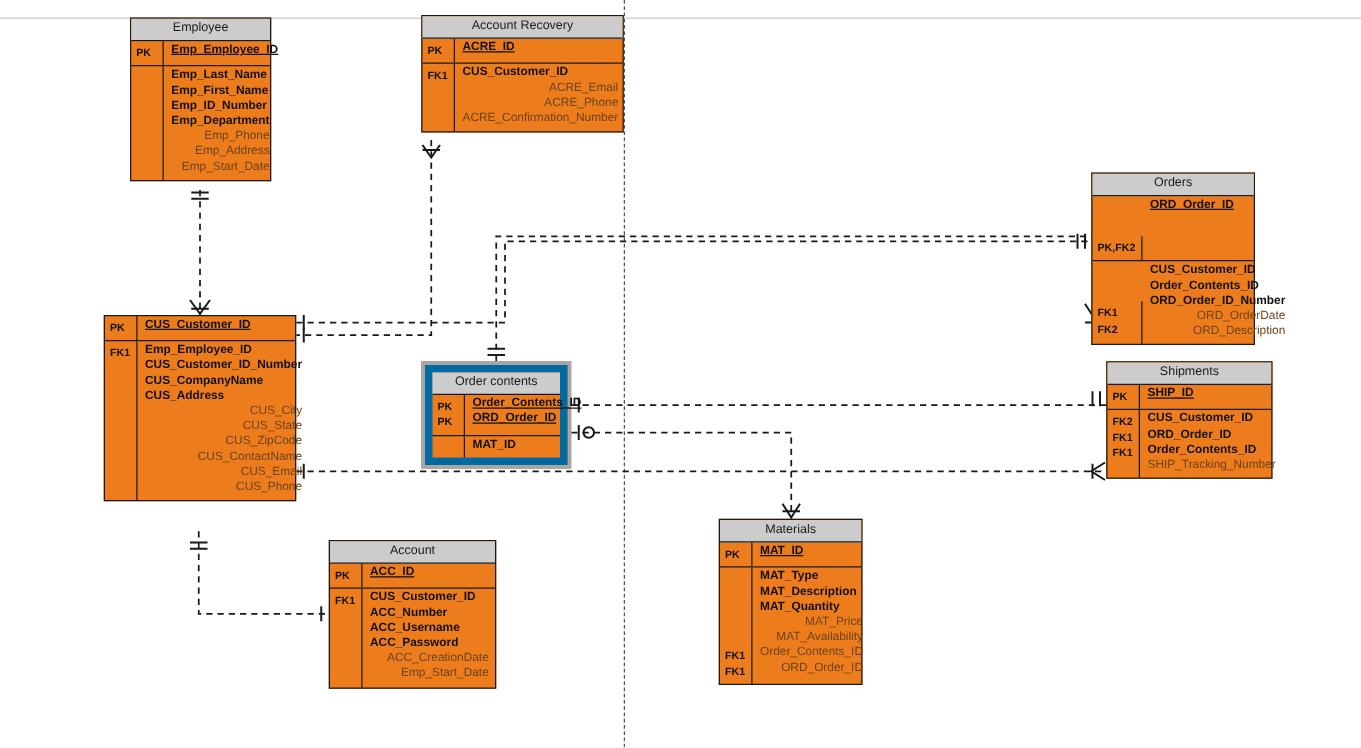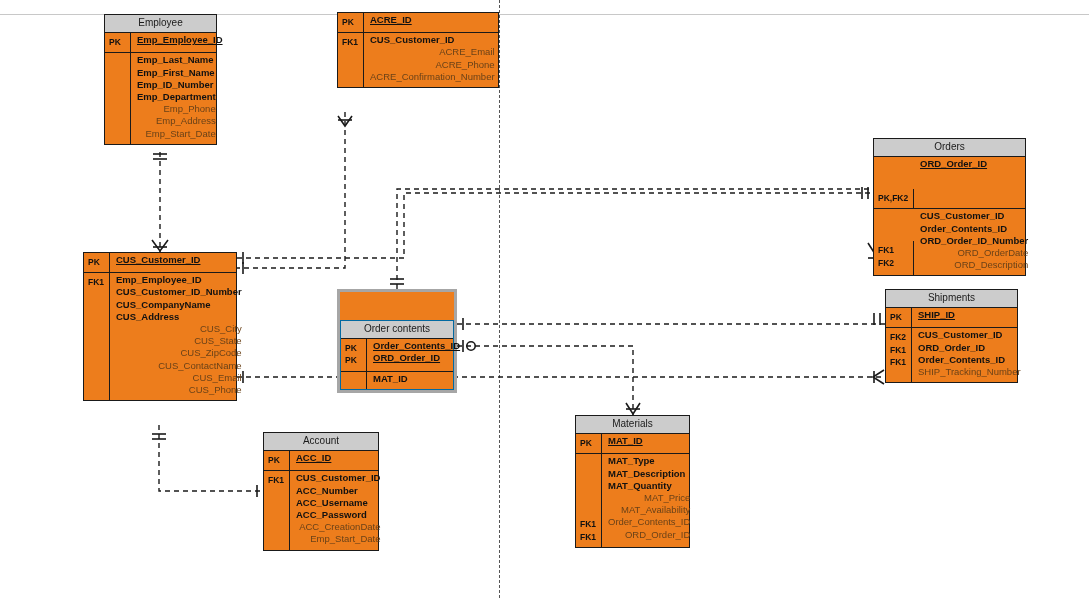--- a/index.html
+++ b/index.html
@@ -49,22 +49,21 @@
     background: #ED7D1C;
     font-size: 9.5px;
     line-height: 12.2px;
     color: #111111;
   }
   .entity.selected {
     border: 3px solid #a6a6a6;
     padding: 0;
   }
   .entity.selected > .inner {
-    border: 1px solid #0369a1;
-    margin-top: 28px;
+    border: 6px solid #0369a1;
   }
   .inner { display: block; }
   .ent-title {
     background: #CCCCCC;
     border-bottom: 1px solid #1a1a1a;
     text-align: center;
     font-size: 10px;
     padding: 2px 0 3px 0;
     color: #1a1a1a;
     white-space: nowrap;
@@ -195,35 +194,36 @@
           </div>
         </div>
         <div class="ent-section">
           <div class="keycol"><span class="blankline"></span></div>
           <div class="fieldcol"><span class="blankline"></span><span class="fld req">Emp_Last_Name</span><span class="fld req">Emp_First_Name</span><span class="fld req">Emp_ID_Number</span><span class="fld req">Emp_Department</span><span class="fld opt">Emp_Phone</span><span class="fld opt">Emp_Address</span><span class="fld opt">Emp_Start_Date</span></div>
         </div>
       </div>
     </div>
     <div class="entity" style="left: 337px; top: 12px; width: 162px;">
       <div class="inner">
+        <div class="ent-title">Account Recovery</div>
         <div class="ent-section pk-sec">
           <div class="keycol">
             <span class="keyline">PK</span>
           </div>
           <div class="fieldcol">
             <span class="fld pk">ACRE_ID</span>
           </div>
         </div>
         <div class="ent-section">
           <div class="keycol"><span class="blankline"></span><span class="keyline">FK1</span></div>
           <div class="fieldcol"><span class="blankline"></span><span class="fld req">CUS_Customer_ID</span><span class="fld opt">ACRE_Email</span><span class="fld opt">ACRE_Phone</span><span class="fld opt">ACRE_Confirmation_Number</span></div>
         </div>
       </div>
     </div>
-    <div class="entity" style="left: 873px; top: 138px; width: 153px;">
+    <div class="entity" style="left: 873px; top: 138px; width: 131px;">
       <div class="inner">
         <div class="ent-title">Orders</div>
         <div class="ent-section pk-sec">
           <div class="keycol wide">
             <span class="keyline">PK,FK2</span>
           </div>
           <div class="fieldcol">
             <span class="fld pk">ORD_Order_ID</span>
           </div>
         </div>
@@ -295,21 +295,21 @@
           <div class="fieldcol">
             <span class="fld pk">MAT_ID</span>
           </div>
         </div>
         <div class="ent-section">
           <div class="keycol"><span class="blankline"></span><span class="keyline"></span><span class="keyline"></span><span class="keyline"></span><span class="keyline"></span><span class="keyline"></span><span class="keyline">FK1</span><span class="keyline">FK1</span></div>
           <div class="fieldcol"><span class="blankline"></span><span class="fld req">MAT_Type</span><span class="fld req">MAT_Description</span><span class="fld req">MAT_Quantity</span><span class="fld opt">MAT_Price</span><span class="fld opt">MAT_Availability</span><span class="fld opt">Order_Contents_ID</span><span class="fld opt">ORD_Order_ID</span></div>
         </div>
       </div>
     </div>
-    <div class="entity" style="left: 263px; top: 432px; width: 116px;">
+    <div class="entity" style="left: 263px; top: 432px; width: 134px;">
       <div class="inner">
         <div class="ent-title">Account</div>
         <div class="ent-section pk-sec">
           <div class="keycol">
             <span class="keyline">PK</span>
           </div>
           <div class="fieldcol">
             <span class="fld pk">ACC_ID</span>
           </div>
         </div>

